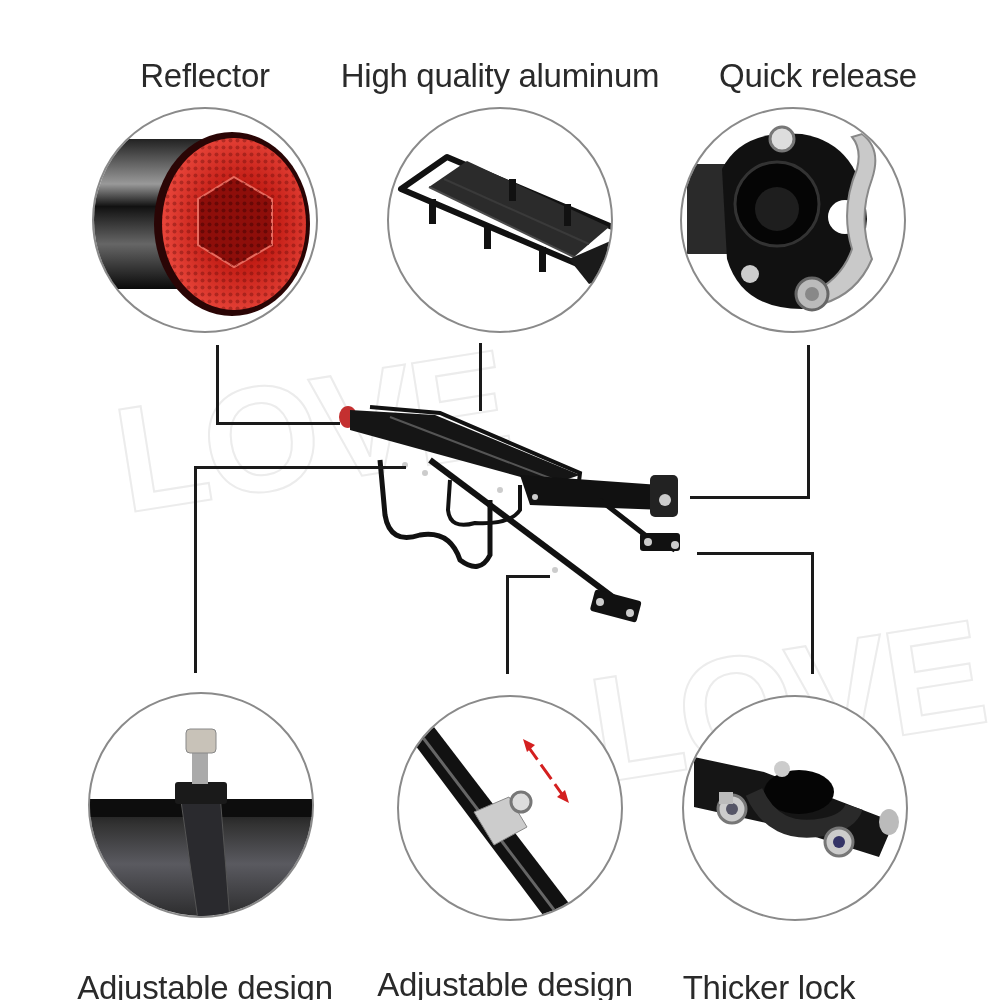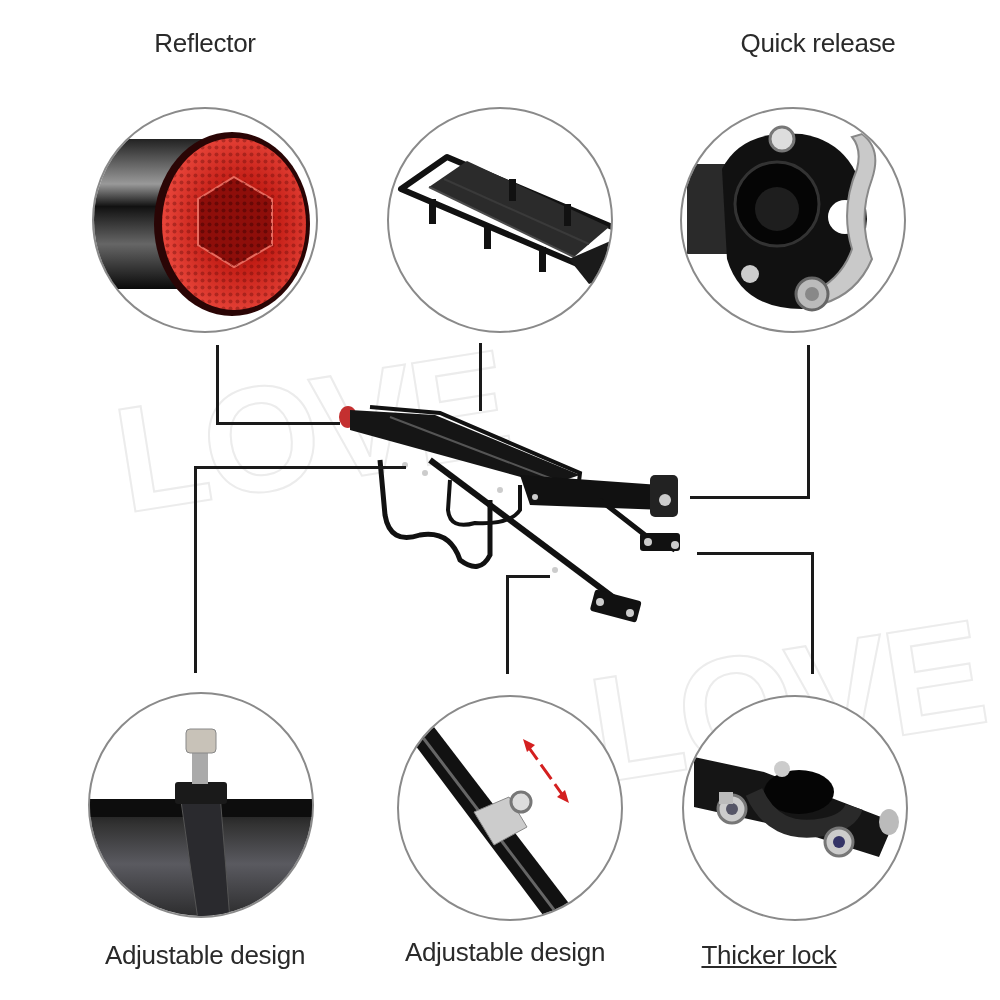--- a/index.html
+++ b/index.html
@@ -1,35 +1,36 @@
 <!DOCTYPE html>
 <html><head>
 <meta charset="utf-8">
 <style>
   html, body { margin: 0; padding: 0; background: #ffffff; }
   body { width: 1000px; height: 1000px; position: relative; overflow: hidden;
          font-family: "Liberation Sans", "DejaVu Sans", sans-serif; color: #222; }
-  .label { position: absolute; font-size: 26px; color: #2a2a2a; text-align: center;
-           letter-spacing: -0.3px; line-height: 34px; white-space: nowrap; }
+  .label { position: absolute; font-size: 33px; color: #2a2a2a; text-align: center;
+           letter-spacing: -0.3px; line-height: 34px; white-space: nowrap; margin-top: 33px; }
   .circle { position: absolute; width: 226px; height: 226px; border-radius: 50%;
             border: 2px solid #8a8a8a; background: #fff; overflow: hidden; box-sizing: border-box; }
   .line { position: absolute; background: #1a1a1a; }
   .wm { position: absolute; font-family: "Liberation Sans", sans-serif; font-weight: bold;
         font-size: 150px; color: transparent; -webkit-text-stroke: 2px #ececec;
         letter-spacing: -4px; white-space: nowrap; }
   svg { display: block; }
 </style>
 </head>
 <body>
 
 <div class="wm" style="left:115px; top:345px; transform: rotate(-9deg);">LOVE</div>
 <div class="wm" style="left:590px; top:615px; transform: rotate(-9deg);">LOVE</div>
 
 <div class="label" style="left:105px; top:26px; width:200px;">Reflector</div>
 <div class="label" style="left:330px; top:26px; width:340px;">
+  <div>High quality aluminum</div>
 </div>
 <div class="label" style="left:708px; top:26px; width:220px;">Quick release</div>
 
 <div class="circle" style="left:92px; top:107px;">
   <svg width="226" height="226" viewBox="0 0 226 226">
     <defs>
       <radialGradient id="redg" cx="55%" cy="50%" r="55%">
         <stop offset="0%" stop-color="#7a0a08"></stop>
         <stop offset="45%" stop-color="#c41e16"></stop>
         <stop offset="100%" stop-color="#e8453a"></stop>

